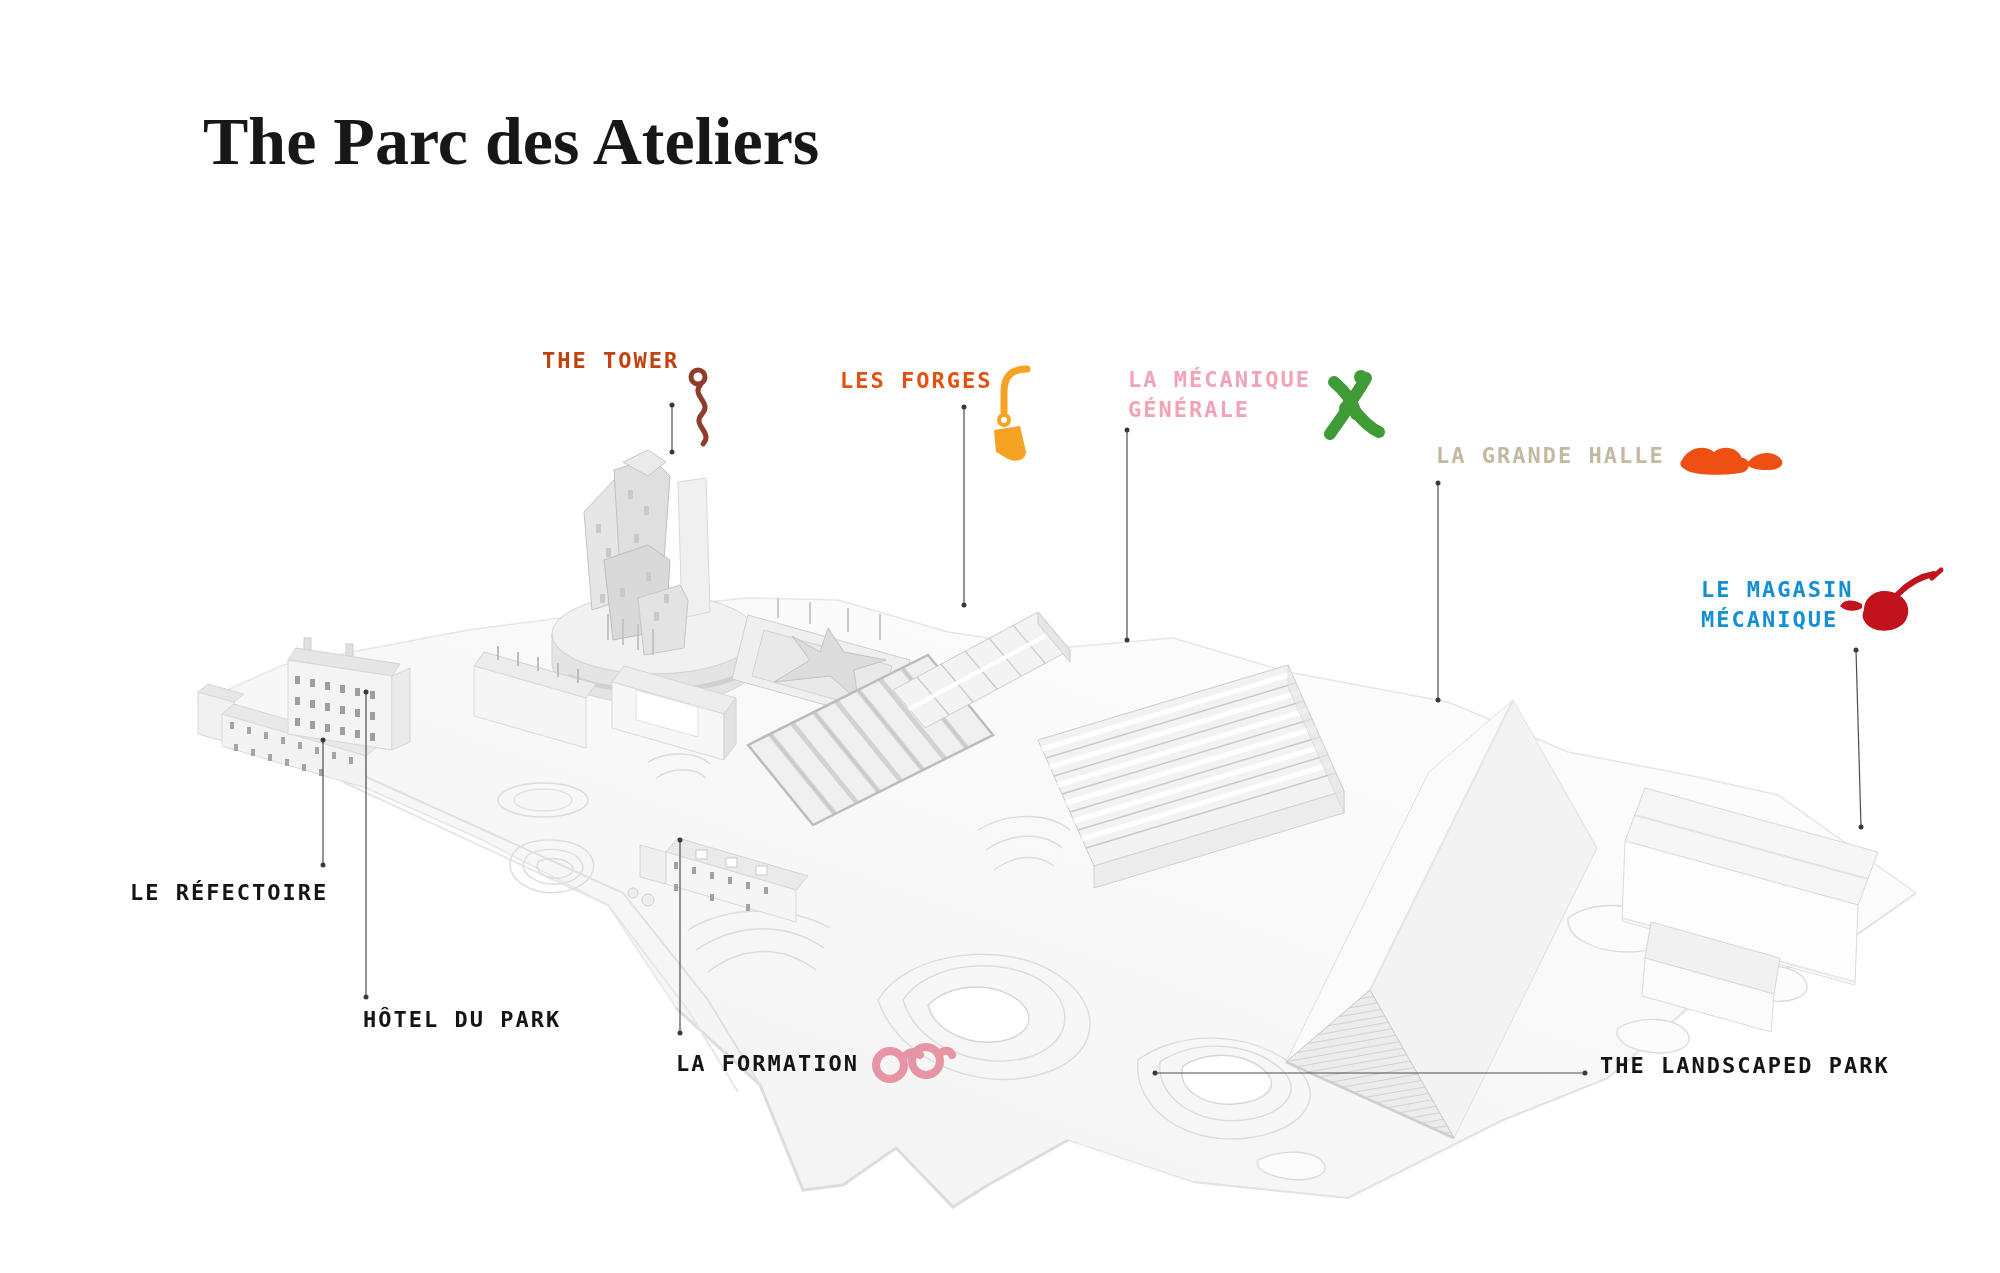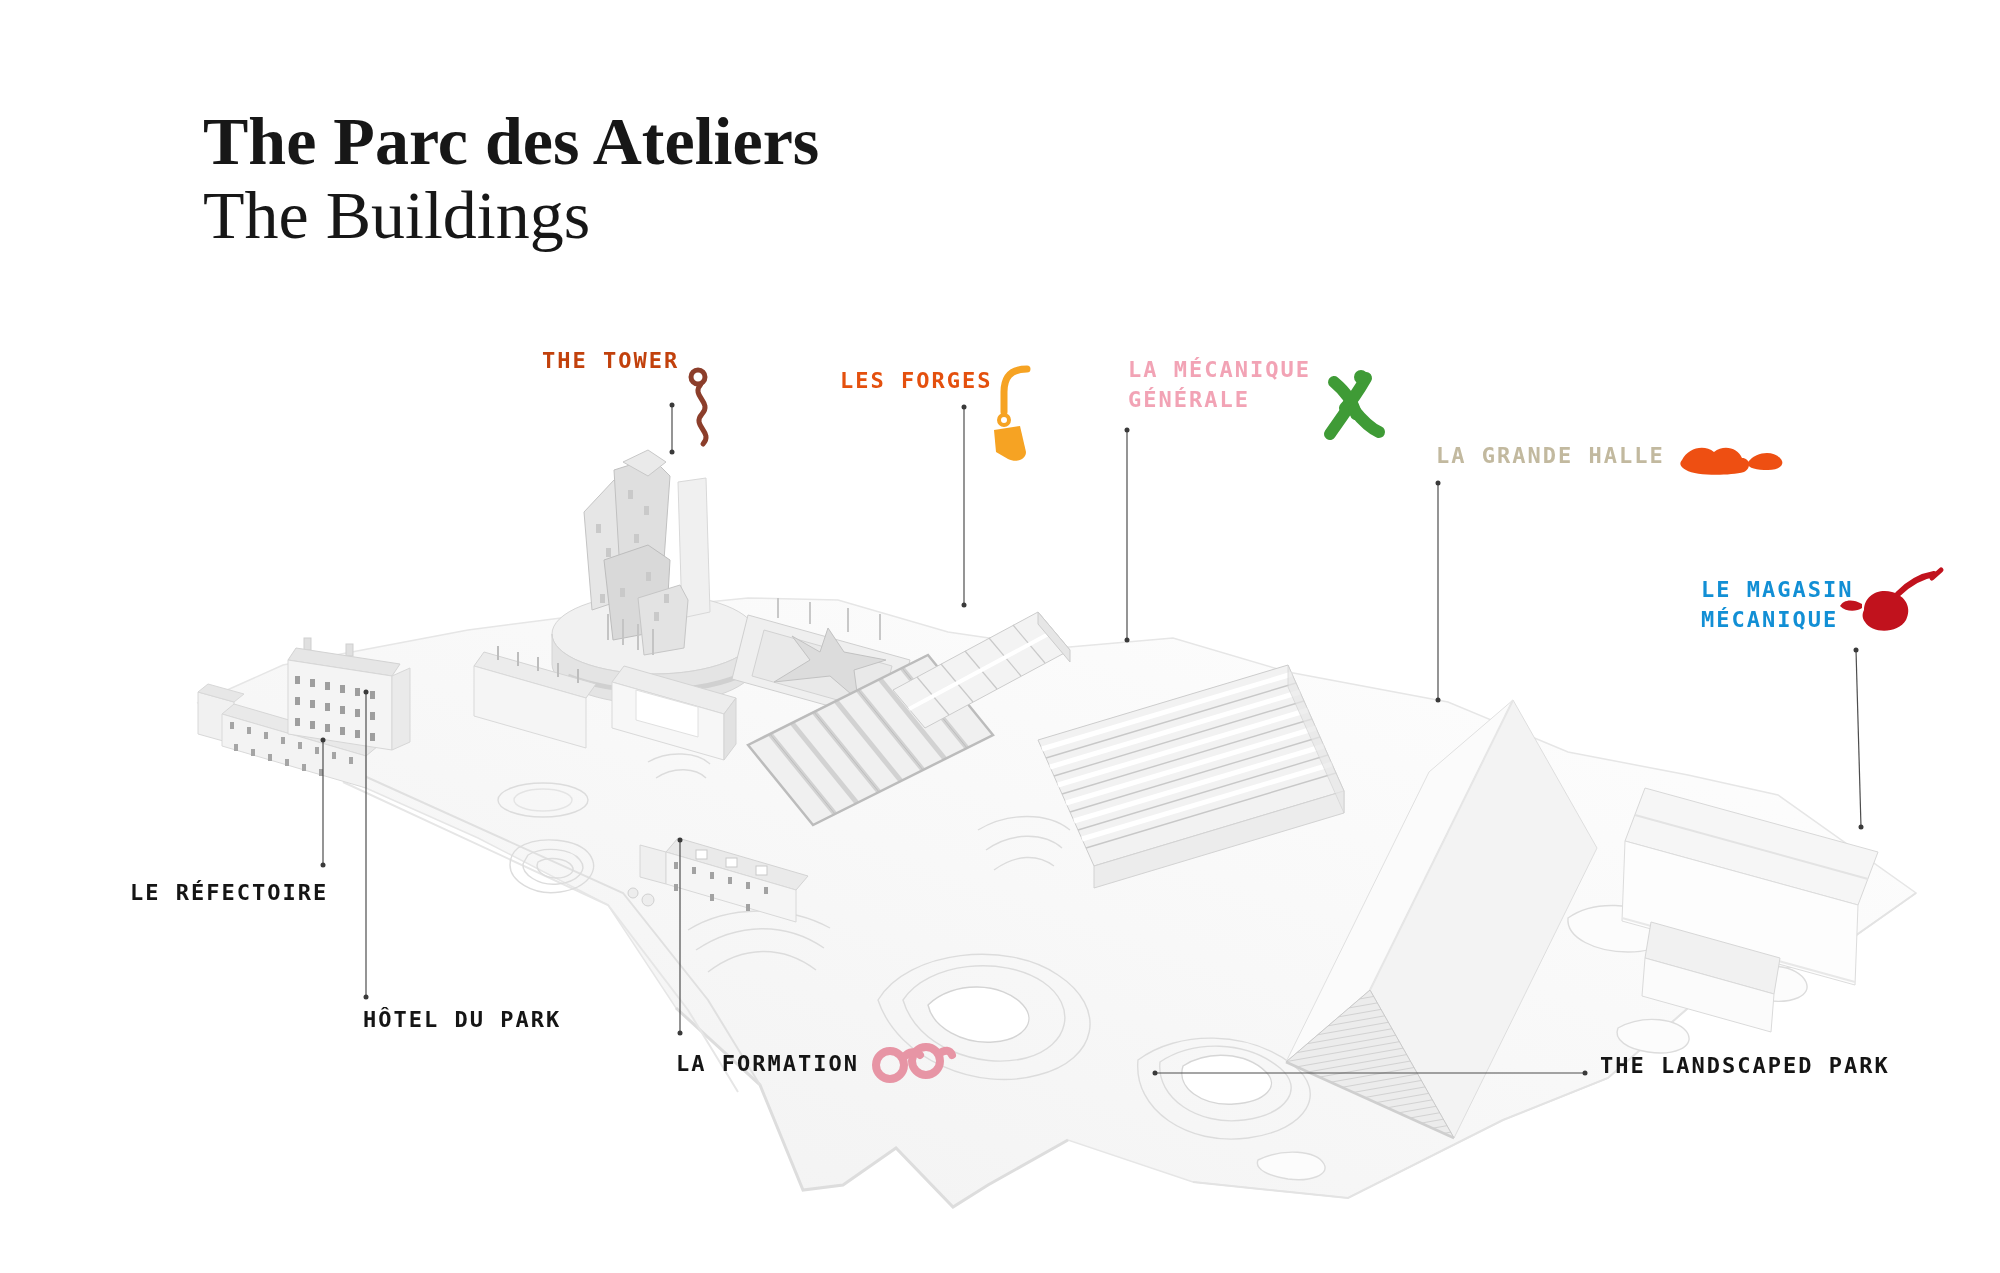--- a/index.html
+++ b/index.html
@@ -13,21 +13,20 @@
               line-height:30px;white-space:nowrap;}
   svg.model{position:absolute;left:0;top:0;width:2000px;height:1273px;}
 </style>
 </head>
 <body>
 
 <div class="canvas">
 
   <div class="titles">
     <div class="t1">The Parc des Ateliers</div>
-    <div class="t2">The Buildings</div>
   </div>
 
   <svg class="model" viewBox="0 0 2000 1273">
     <defs>
       <linearGradient id="ground" x1="1" y1="0" x2="0" y2="1">
         <stop offset="0" stop-color="#ffffff"></stop>
         <stop offset="1" stop-color="#f1f1f1"></stop>
       </linearGradient>
       <pattern id="hatch" width="7" height="7" patternUnits="userSpaceOnUse" patternTransform="rotate(80)">
         <line x1="0" y1="0" x2="0" y2="7" stroke="#c6c6c6" stroke-width="1.4"></line>
@@ -360,21 +359,21 @@
         <circle cx="1107" cy="1073" r="2.5" fill="#3a3a3a" stroke="none"></circle>
           <circle cx="1537" cy="1073" r="2.5" fill="#3a3a3a" stroke="none"></circle>
       </g>
     </g>
   </svg>
 
   <div class="bldg-label" style="left: 494px; top: 346px; color: #c2410c;">THE TOWER</div>
 
   <div class="bldg-label" style="left: 792px; top: 366px; color: rgb(228, 80, 14);">LES FORGES</div>
 
-  <div class="bldg-label" style="left: 1080px; top: 355px; color: rgb(242, 163, 181);">
+  <div class="bldg-label" style="left: 1080px; top: 365px; color: rgb(242, 163, 181);">
     <div>LA MÉCANIQUE</div>
     <div>GÉNÉRALE</div>
   </div>
 
   <div class="bldg-label" style="left: 1388px; top: 441px; color: rgb(194, 185, 159);">LA GRANDE HALLE</div>
 
   <div class="bldg-label" style="left: 1653px; top: 575px; color: rgb(18, 143, 213);">
     <div>LE MAGASIN</div>
     <div>MÉCANIQUE</div>
   </div>

